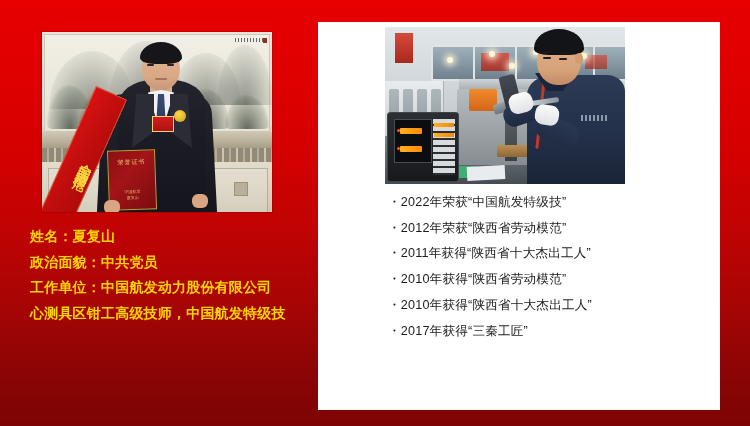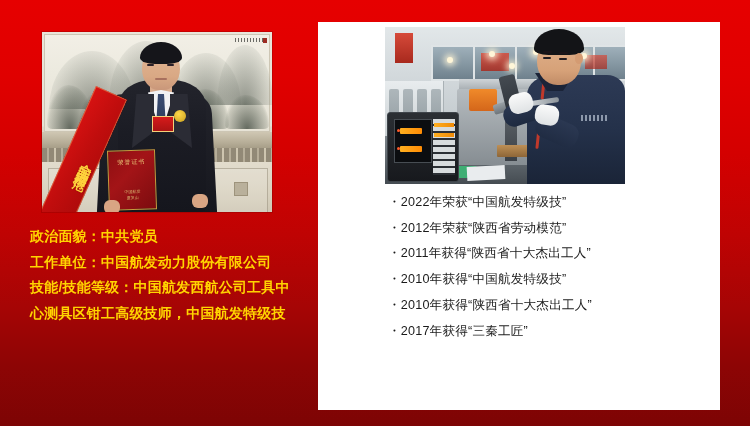--- a/index.html
+++ b/index.html
@@ -560,23 +560,23 @@
 
       <div class="ph-cert">
         <div class="ph-cert-title">荣誉证书</div>
         <div class="ph-cert-sub">中国航发<br>夏复山</div>
       </div>
       <div class="ph-hand" style="left:62px; top:168px;"></div>
       <div class="ph-hand" style="left:150px;top:162px;"></div>
     </div>
 
     <div id="bio-text">
+      <p>姓名：夏复山</p>
       <p>政治面貌：中共党员</p>
       <p>工作单位：中国航发动力股份有限公司</p>
-      <p>技能/技能等级：中国航发西航公司工具中</p>
       <p>心测具区钳工高级技师，中国航发特级技</p>
     </div>
   </div>
 
   <div id="right-panel">
 
     <div id="work-photo">
       <div class="wp-bg"></div>
       <div class="wp-winwall">
         <div class="wp-win" style="left:46px;  top:18px; width:40px; height:32px;"></div>
@@ -639,19 +639,19 @@
       <div class="wk-arm-low"></div>
       <div class="wk-part"></div>
       <div class="wk-glove" style="left:124px;top:66px;transform:rotate(-14deg);"></div>
       <div class="wk-glove" style="left:150px;top:78px;transform:rotate(10deg);"></div>
     </div>
 
     <div id="award-list">
       <div class="award-item"><span class="award-bullet">・</span><span>2022年荣获“中国航发特级技”</span></div>
       <div class="award-item"><span class="award-bullet">・</span><span>2012年荣获“陕西省劳动模范”</span></div>
       <div class="award-item"><span class="award-bullet">・</span><span>2011年获得“陕西省十大杰出工人”</span></div>
-      <div class="award-item"><span class="award-bullet">・</span><span>2010年获得“中国航发特级技”</span></div>
+      <div class="award-item"><span class="award-bullet">・</span><span>2010年获得“陕西省劳动模范”</span></div>
       <div class="award-item"><span class="award-bullet">・</span><span>2010年获得“陕西省十大杰出工人”</span></div>
       <div class="award-item"><span class="award-bullet">・</span><span>2017年获得“三秦工匠”</span></div>
     </div>
   </div>
 
 </div>
 
 </body></html>

